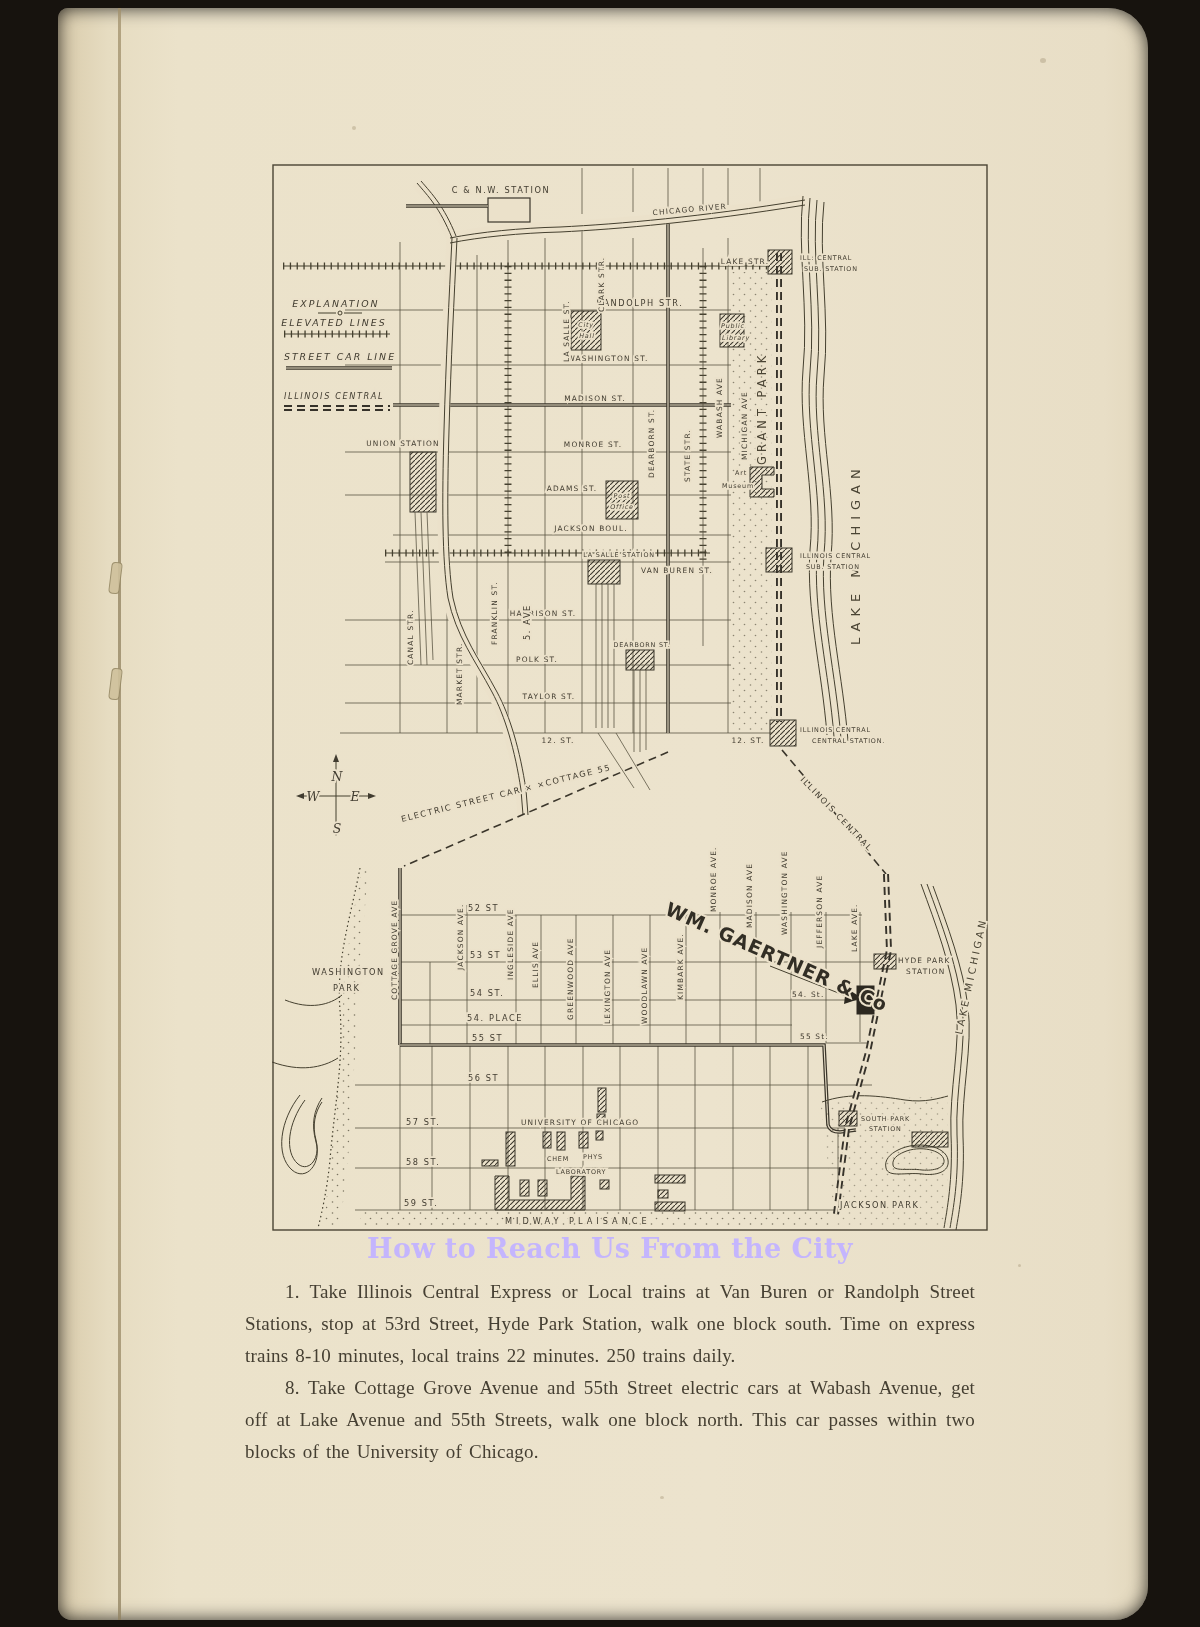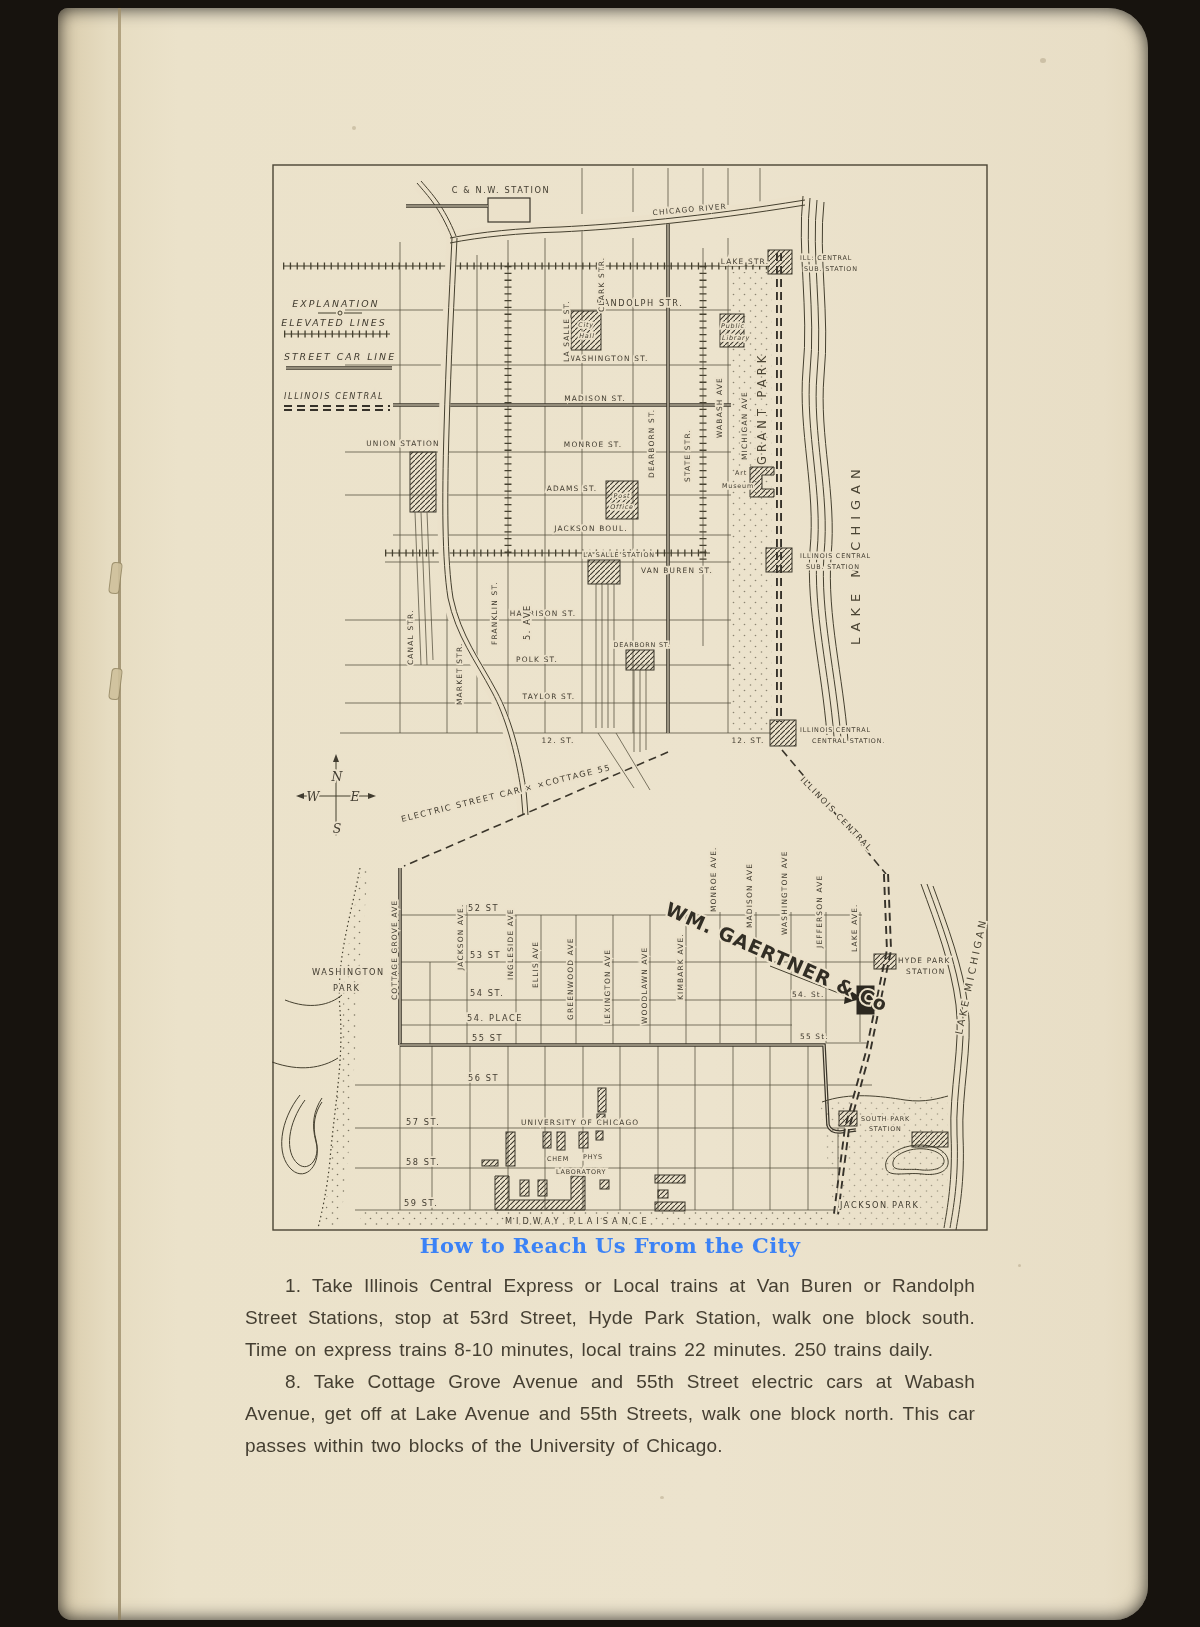--- a/index.html
+++ b/index.html
@@ -43,22 +43,22 @@
   .it{font-style:italic;}
   .mid{text-anchor:middle;}
   .big{font-size:19px;font-weight:bold;letter-spacing:1px;fill:#322e25;stroke-width:4px;}
   .park{font-size:11.5px;letter-spacing:4px;fill:#4a4434;}
   .lake{font-size:13px;letter-spacing:6px;fill:#4a4434;}
   .comp{font-family:"DejaVu Serif",serif;font-style:italic;font-size:12.5px;text-anchor:middle;}
 
   
   .textblock{position:absolute;left:245px;top:1233px;width:730px;color:#453f32;}
   .textblock h1{margin:0 0 12px 0;text-align:center;font-family:"DejaVu Serif",serif;
-      font-size:21px;font-weight:bold;letter-spacing:.4px;color:#3b82f6;}
-  .textblock p{margin:0;font-family:Liberation Sans, sans-serif;font-size:19px;line-height:32px;
+      font-size:27px;font-weight:bold;letter-spacing:.4px;color:#c4b5fd;}
+  .textblock p{margin:0;font-family:Liberation Serif, serif;font-size:19px;line-height:32px;
       text-align:justify;text-indent:40px;word-spacing:2px;letter-spacing:.2px;}
 </style>
 </head>
 <body>
 
 <div class="stage">
   <div class="page"></div>
   <div class="gutter"></div>
   <div class="stitch" style="left:110px;top:562px;"></div>
   <div class="stitch" style="left:110px;top:668px;"></div>

